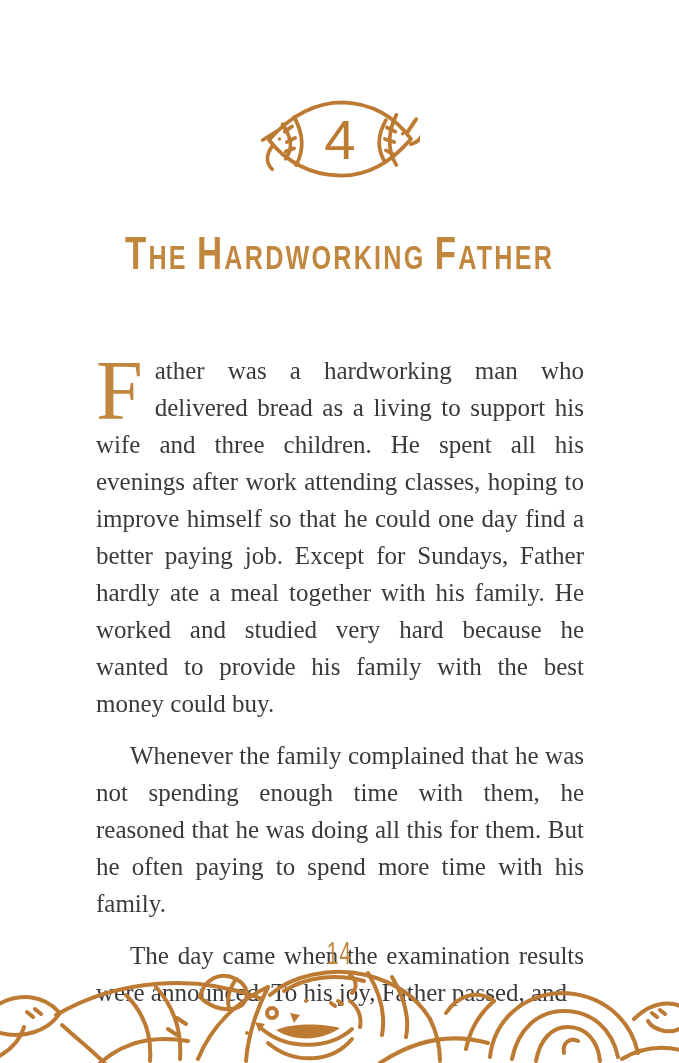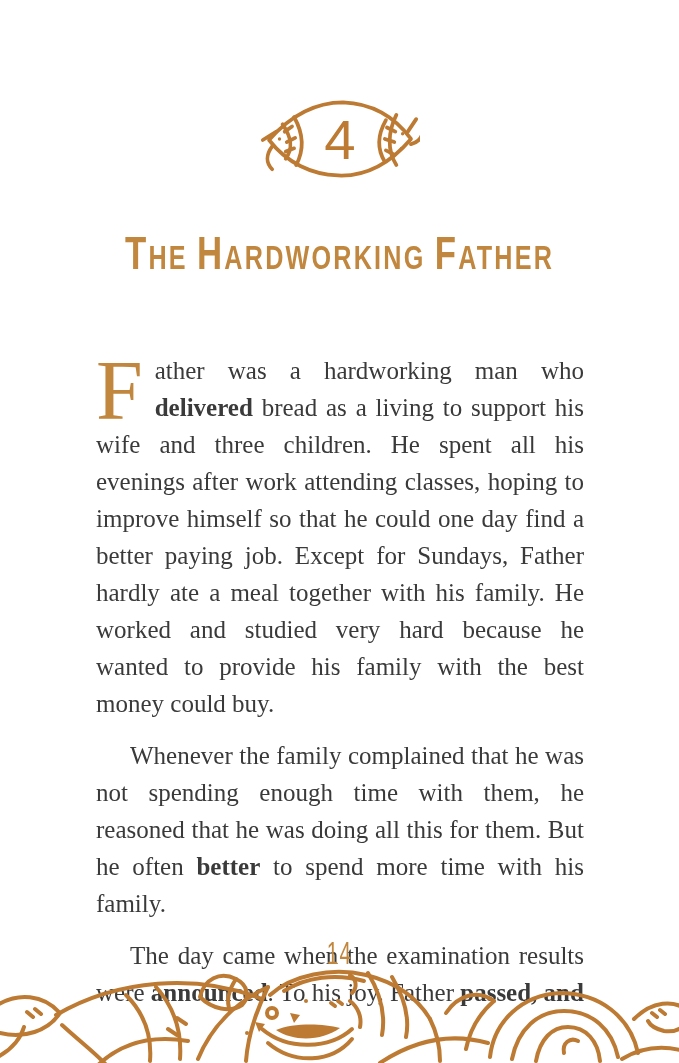--- a/index.html
+++ b/index.html
@@ -46,21 +46,21 @@
   .title .lead{font-size:47px;line-height:0;}
   
   .body-text{
     position:absolute;top:352px;left:96px;width:488px;
     color:var(--body-text);
     font-size:25px;line-height:37px;
     text-align:justify;
   }
   .body-text p{margin:0 0 15px 0;}
   .body-text p.indent{text-indent:34px;}
-  .body-text b{font-weight:700;}
+  .body-text b{font-weight:400;}
   .dropcap{
     float:left;
     font-size:84px;line-height:64px;
     padding:7px 12px 0 0;
     color:var(--accent);
     font-family:"Liberation Serif",serif;
   }
   
   .pagenum{
     position:absolute;top:936px;left:0;right:0;
@@ -102,21 +102,21 @@
         <path d="M 143 50 c 8 -2 12 -8 11 -16"></path>
       </g>
       <text x="75" y="64" text-anchor="middle" transform="scale(1,1)">4</text>
     </svg>
   </div>
 
   <h1 class="title"><span class="lead">T</span>he <span class="lead">H</span>ardworking <span class="lead">F</span>ather</h1>
 
   <div class="body-text">
       <p><span class="dropcap">F</span>ather was a hardworking man who <b>delivered</b> bread as a living to support his wife and three children. He spent all his evenings after work attending classes, hoping to improve himself so that he could one day find a better paying job. Except for Sundays, Father hardly ate a meal together with his family. He worked and studied very hard because he wanted to provide his family with the best money could buy.</p>
-      <p class="indent">Whenever the family complained that he was not spending enough time with them, he reasoned that he was doing all this for them. But he often <b>better</b> to spend more time with his family.</p>
+      <p class="indent">Whenever the family complained that he was not spending enough time with them, he reasoned that he was doing all this for them. But he often <b>paying</b> to spend more time with his family.</p>
       <p class="indent">The day came when the examination results were <b>announced</b>. To his joy, Father <b>passed, and</b></p>
     </div>
 
   <div class="pagenum">14</div>
 
   <div class="border-art">
     <svg viewBox="0 0 679 96" preserveAspectRatio="none">
       <g stroke="var(--art)" stroke-width="4" fill="none" stroke-linecap="round" stroke-linejoin="round">
 
         <path d="M -6 40 C 18 24 44 28 60 46 C 48 64 24 72 0 66"></path>

